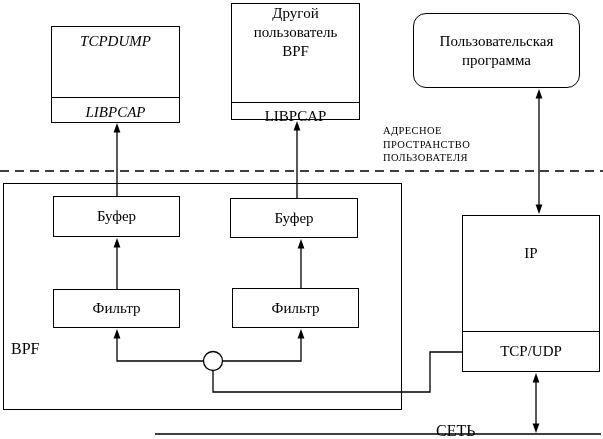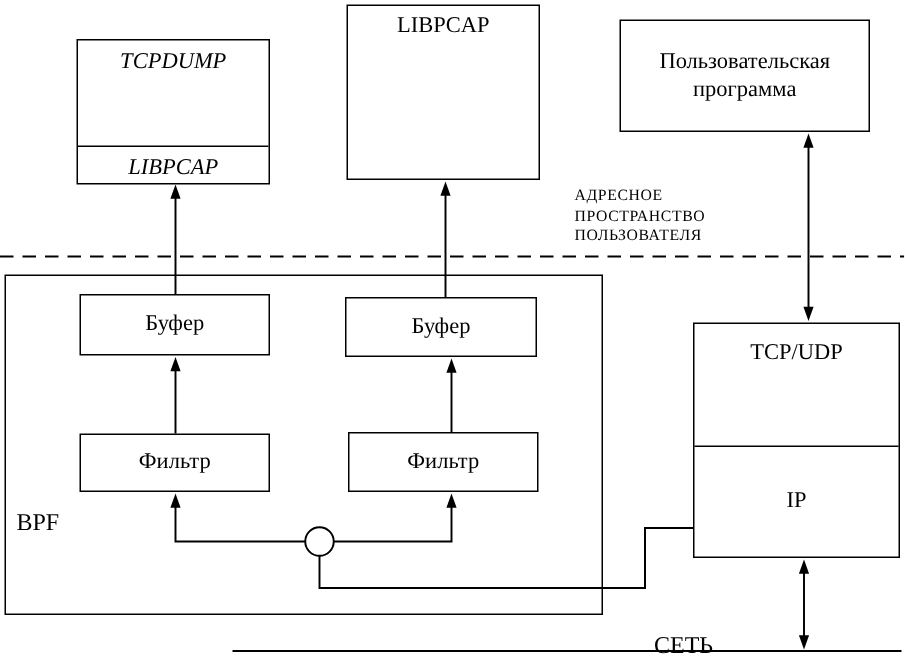--- a/index.html
+++ b/index.html
@@ -32,24 +32,25 @@
 <body>
 
 <div id="stage">
 
   <div class="box" style="left:51px;top:26px;width:129px;height:97px;font-style:italic;">
     <div class="sect top-align" style="height:48px;">TCPDUMP</div>
     <div class="sect top-align" style="flex:1;">LIBPCAP</div>
   </div>
 
   <div class="box" style="left:231px;top:3px;width:129px;height:117px;">
+    <div class="sect" style="height:71px;padding:0 14px;">Другой пользователь BPF</div>
     <div class="sect top-align" style="flex:1;padding-top:4px;">LIBPCAP</div>
   </div>
 
-  <div class="box" style="left:413px;top:13px;width:167px;height:75px;">
+  <div class="box" style="left:413px;top:13px;width:167px;height:75px;border-radius:13px;">
     <div class="sect" style="flex:1;padding:0 18px;">Пользовательская программа</div>
   </div>
 
   <div class="small-label" style="left:383px;top:124px;width:112px;">АДРЕСНОЕ ПРОСТРАНСТВО ПОЛЬЗОВАТЕЛЯ</div>
 
   <div class="outline" style="left:3px;top:183px;width:399px;height:227px;"></div>
   <div class="floating-label" style="left:11px;top:340px;">BPF</div>
 
   <div class="box" style="left:53px;top:196px;width:127px;height:41px;">
     <div class="sect" style="flex:1;">Буфер</div>
@@ -61,22 +62,22 @@
 
   <div class="box" style="left:53px;top:289px;width:127px;height:39px;">
     <div class="sect" style="flex:1;">Фильтр</div>
   </div>
 
   <div class="box" style="left:232px;top:288px;width:127px;height:40px;">
     <div class="sect" style="flex:1;">Фильтр</div>
   </div>
 
   <div class="box" style="left:462px;top:215px;width:138px;height:157px;">
+    <div class="sect" style="height:77px;">IP</div>
     <div class="sect" style="height:41px;">TCP/UDP</div>
-    <div class="sect" style="height:77px;">IP</div>
   </div>
 
   <div class="floating-label" style="left:436px;top:422px;">СЕТЬ</div>
 
   <svg class="connectors" width="603" height="439" viewBox="0 0 603 439">
 
     <line class="ln" x1="0" y1="171" x2="603" y2="171" stroke-dasharray="9,6"></line>
 
     <line class="ln" x1="155" y1="434" x2="601" y2="434"></line>
 

